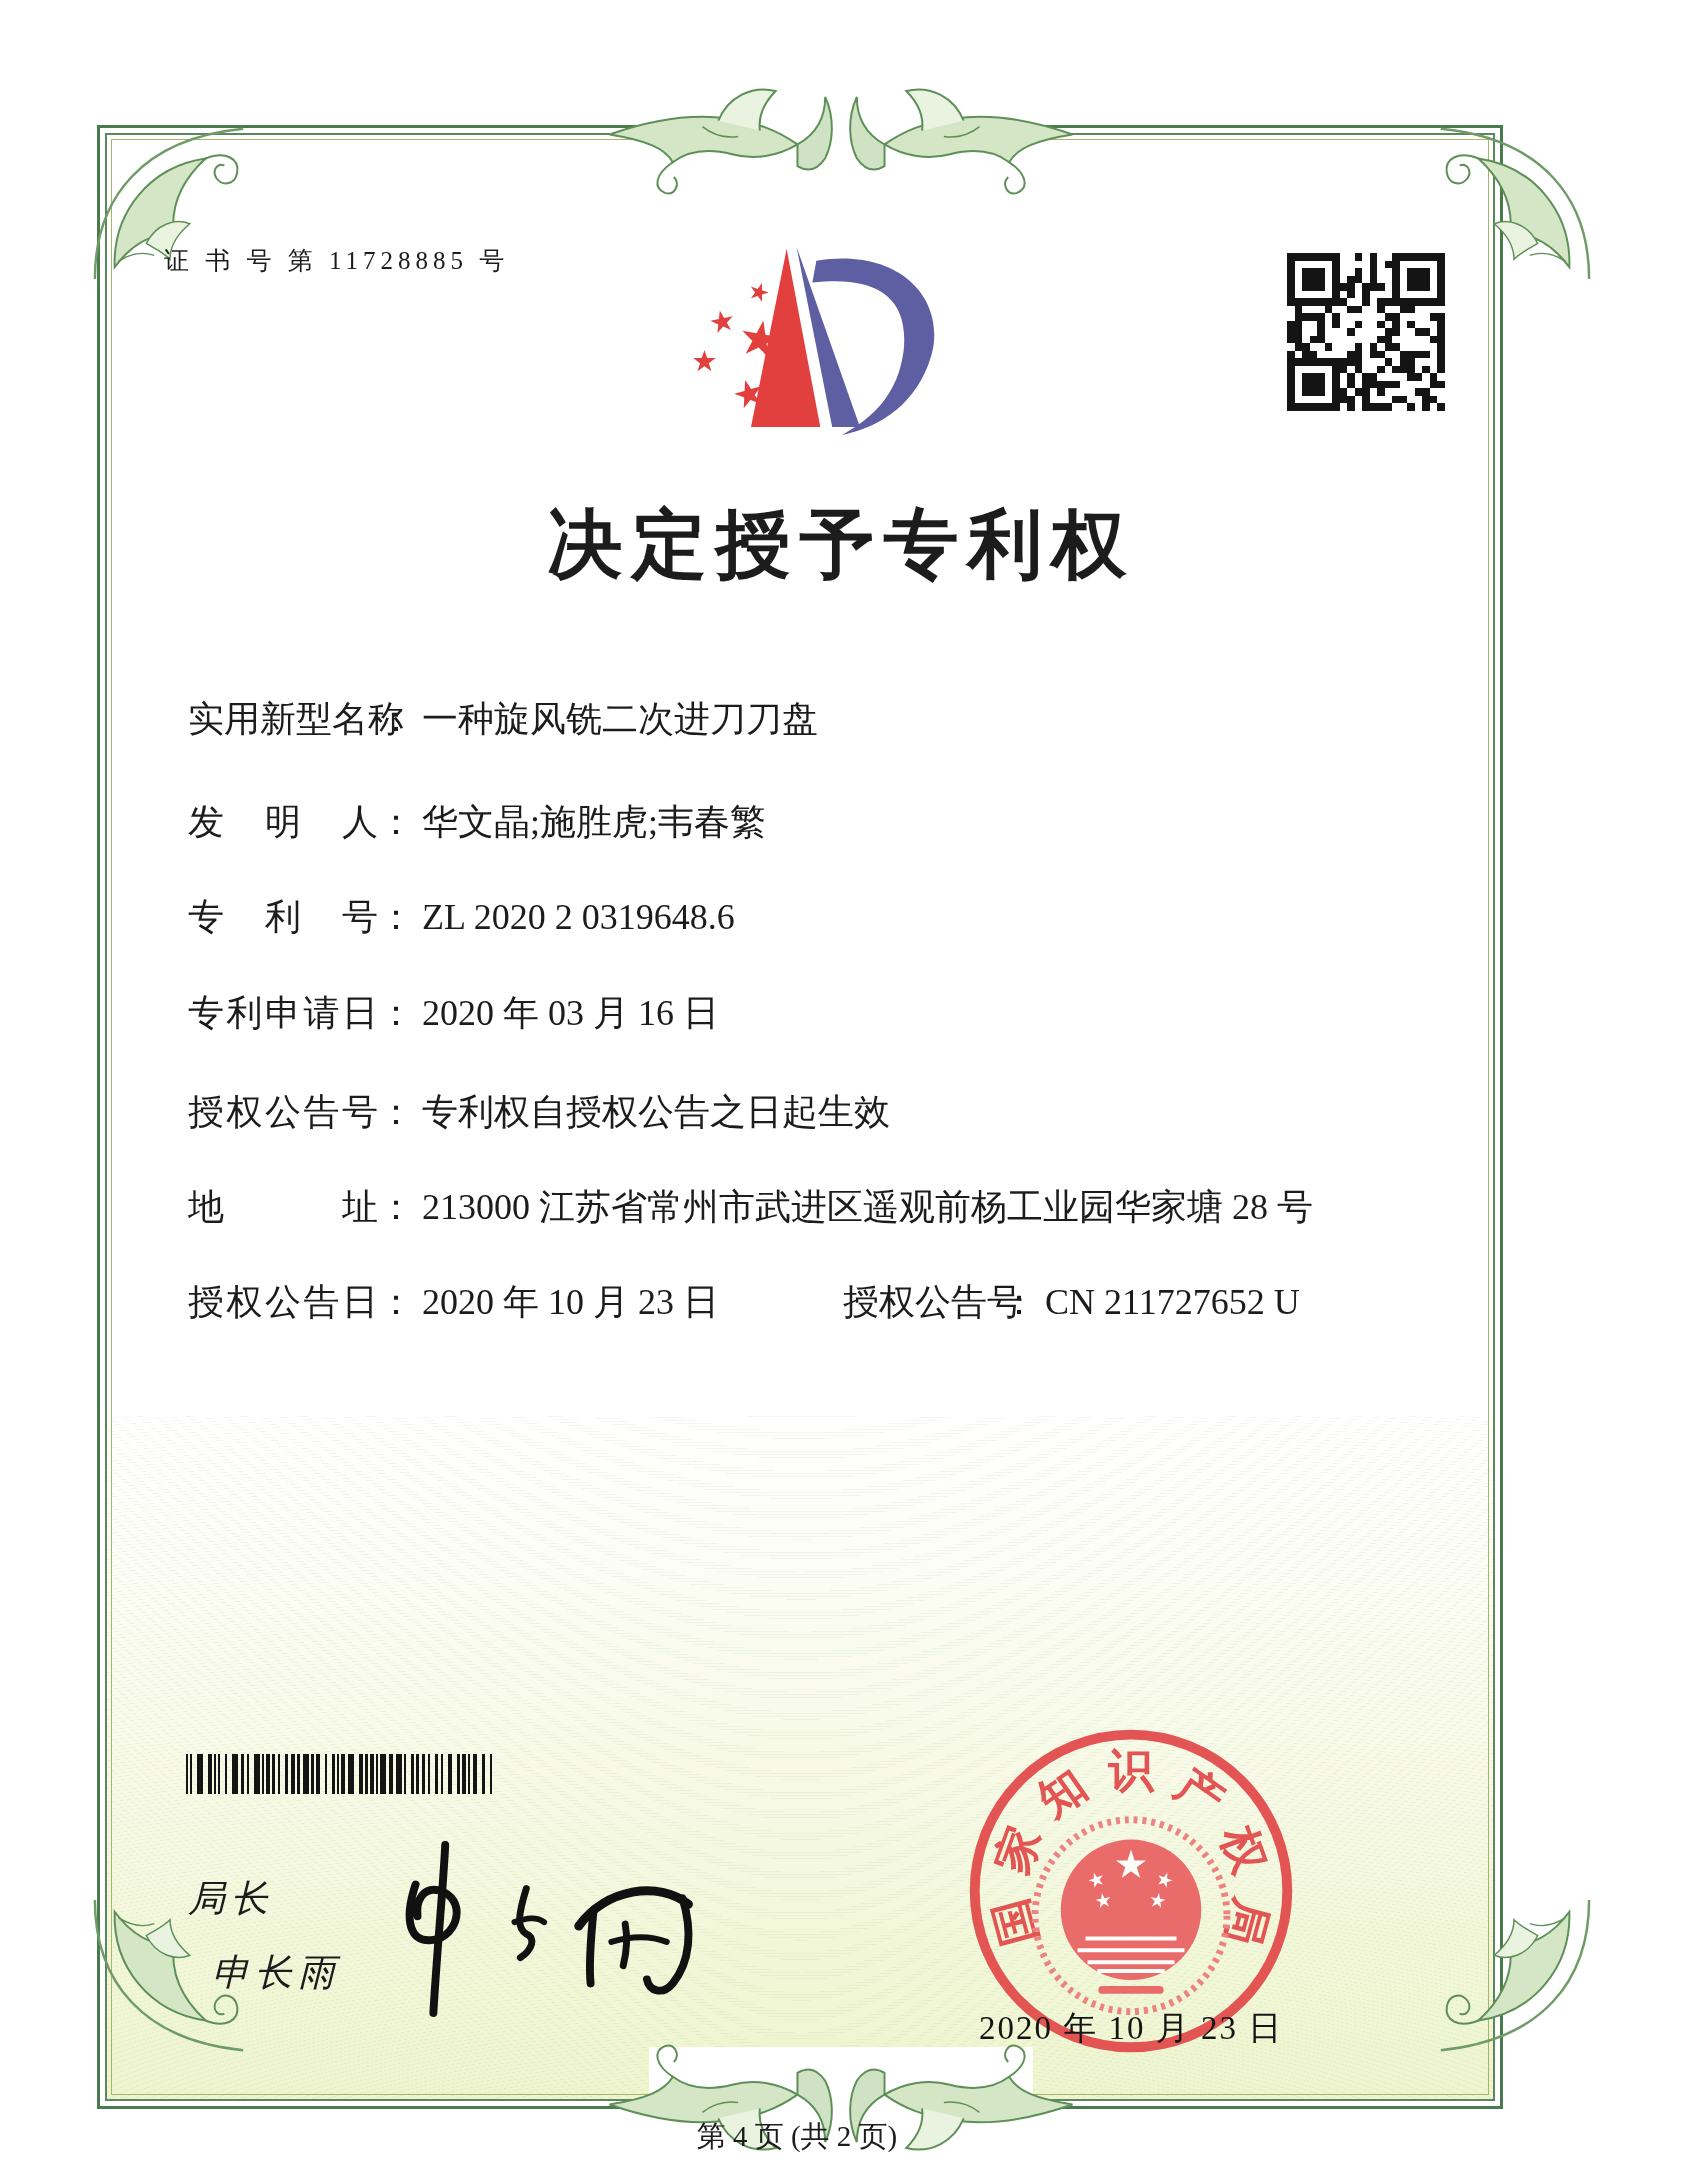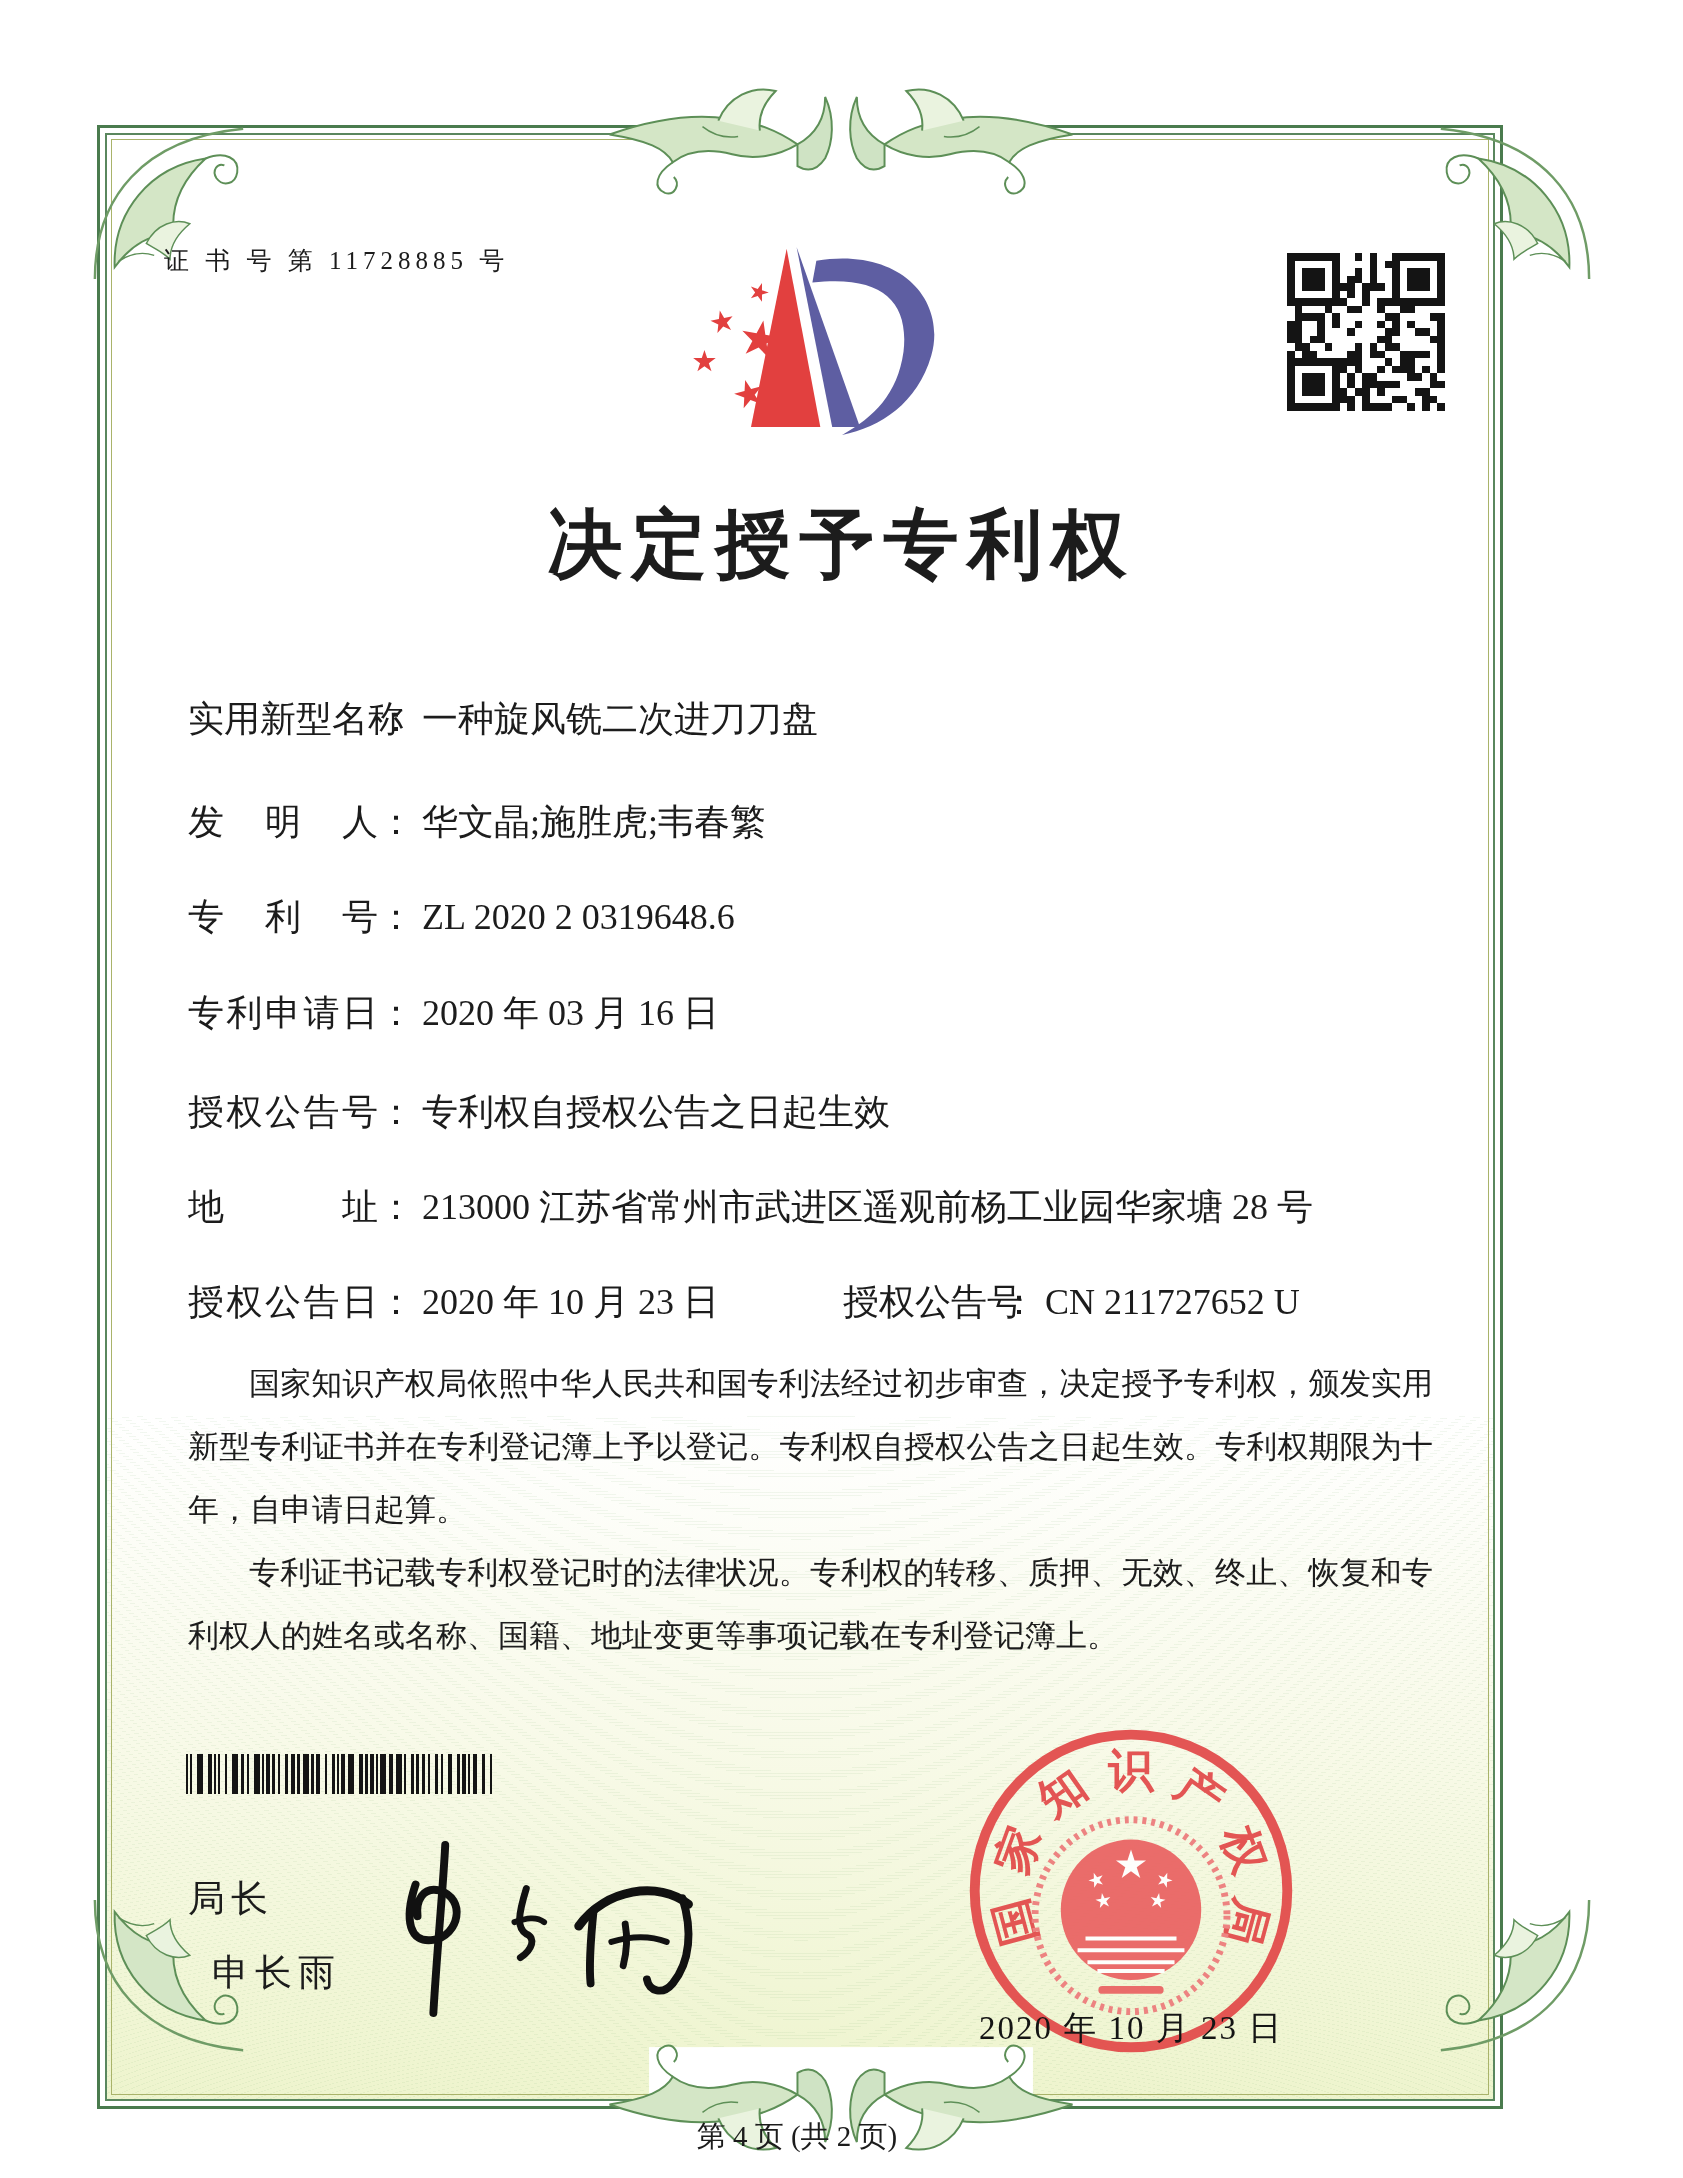--- a/index.html
+++ b/index.html
@@ -56,21 +56,21 @@
   .grant-no .lbl{width:158px;}
   
   .body-text{position:absolute;z-index:3;left:188px;top:1352px;width:1245px;
       font-size:31px;line-height:63px;text-align:justify;}
   .body-text p{margin:0;text-indent:61px;}
   
   .barcode{position:absolute;z-index:3;left:186px;top:1754px;width:309px;height:40px;
       display:flex;align-items:stretch;overflow:hidden;}
   .barcode div{height:100%;background:#141414;flex:0 0 auto;}
   .commissioner{position:absolute;z-index:3;left:188px;top:1874px;
-      font-family:"Liberation Sans","DejaVu Sans",sans-serif;font-size:37px;letter-spacing:6px;}
+      font-family:"Liberation Sans","DejaVu Sans",sans-serif;font-size:37px;letter-spacing:6px;font-style:italic;}
   .commissioner .name{margin-top:24px;margin-left:24px;}
   .signature{position:absolute;z-index:3;left:376px;top:1827px;width:356px;height:208px;}
   
   .seal{position:absolute;z-index:3;left:948px;top:1705px;width:366px;height:366px;opacity:.92;}
   .seal-date{position:absolute;z-index:4;left:948px;top:2006px;width:366px;text-align:center;
       font-size:33px;letter-spacing:2px;color:#141414;}
   .footer{position:absolute;z-index:4;left:94px;right:183px;top:2117px;text-align:center;font-size:29px;}
 </style>
 </head>
 <body>
@@ -604,24 +604,20 @@
   <div class="field f5">
     <span class="lbl">地址</span><span class="colon">：</span><span class="val">213000 江苏省常州市武进区遥观前杨工业园华家塘 28 号</span>
   </div>
   <div class="field f6">
     <span class="lbl">授权公告日</span><span class="colon">：</span><span class="val">2020 年 10 月 23 日</span>
     <span class="grant-no">
       <span class="lbl">授权公告号</span><span class="colon">：</span><span class="val">CN 211727652 U</span>
     </span>
   </div>
 
-  <div class="body-text">
-    <p>国家知识产权局依照中华人民共和国专利法经过初步审查，决定授予专利权，颁发实用新型专利证书并在专利登记簿上予以登记。专利权自授权公告之日起生效。专利权期限为十年，自申请日起算。</p>
-    <p>专利证书记载专利权登记时的法律状况。专利权的转移、质押、无效、终止、恢复和专利权人的姓名或名称、国籍、地址变更等事项记载在专利登记簿上。</p>
-  </div>
 
   <div class="barcode">
       <div style="width: 2px; margin-right: 2px;"></div>
       <div style="width: 2px; margin-right: 5px;"></div>
       <div style="width: 6px; margin-right: 5px;"></div>
       <div style="width: 4px; margin-right: 2px;"></div>
       <div style="width: 2px; margin-right: 2px;"></div>
       <div style="width: 2px; margin-right: 5px;"></div>
       <div style="width: 2px; margin-right: 5px;"></div>
       <div style="width: 6px; margin-right: 3px;"></div>

